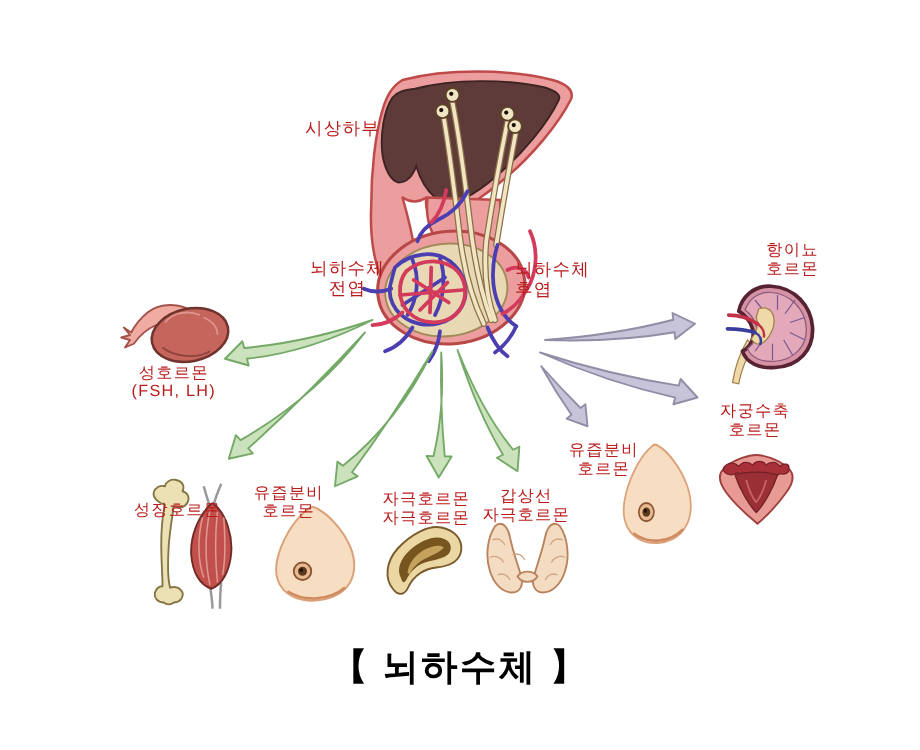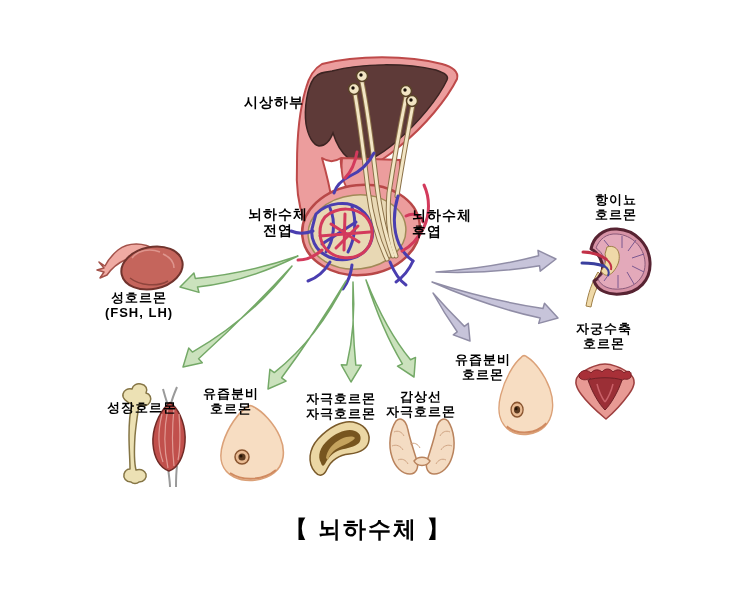--- a/index.html
+++ b/index.html
@@ -1,25 +1,25 @@
 <!DOCTYPE html>
 <html><head>
 <meta charset="utf-8">
 <style>
   html,body{margin:0;padding:0;background:#fff;}
   #stage{position:relative;width:736px;height:600px;background:#ffffff;overflow:hidden;
          font-family:"Liberation Sans",sans-serif;}
   #stage svg{position:absolute;left:0;top:0;}
-  .label{position:absolute;font-weight:bold;font-size:13px;line-height:15px;
-         color:#000000;text-align:center;letter-spacing:1px;white-space:nowrap;}
+  .label{position:absolute;font-weight:normal;font-size:13px;line-height:15px;
+         color:#b91c1c;text-align:center;letter-spacing:1px;white-space:nowrap;}
   .label.big{font-size:14px;line-height:16px;}
   .label.left{text-align:left;}
   .label span{display:block;}
   #caption{position:absolute;left:0;top:514px;width:736px;text-align:center;
-           font-size:23px;font-weight:bold;color:#000;letter-spacing:2px;}
+           font-size:29px;font-weight:bold;color:#000;letter-spacing:2px;}
 </style>
 </head>
 <body>
 
 <div id="stage">
 
 <svg width="736" height="600" viewBox="0 0 736 600">
   <defs>
     <g id="breast-shape">
       <path d="M 33 4 C 24 10 14 24 9 40 C 4 56 8 68 20 74 C 32 80 50 78 60 70 C 70 62 72 48 66 34 C 60 20 48 8 40 4 C 37 2 35 2 33 4 Z" fill="#f7ddc2" stroke="#dba178" stroke-width="1.6"></path>
@@ -199,21 +199,21 @@
 <div class="label big" style="left:244px;top:206px;width:68px;">
   <span>뇌하수체</span>
   <span>전엽</span>
 </div>
 
 <div class="label big left" style="left:412px;top:207px;width:68px;">
   <span>뇌하수체</span>
   <span>후엽</span>
 </div>
 
-<div class="label" style="left:584px;top:192px;width:64px;">
+<div class="label" style="left:602px;top:192px;width:64px;">
   <span>항이뇨</span>
   <span>호르몬</span>
 </div>
 
 <div class="label" style="left:98px;top:290px;width:82px;">
   <span>성호르몬</span>
   <span>(FSH, LH)</span>
 </div>
 
 <div class="label" style="left:104px;top:371px;width:76px;margin-top:29px;">

